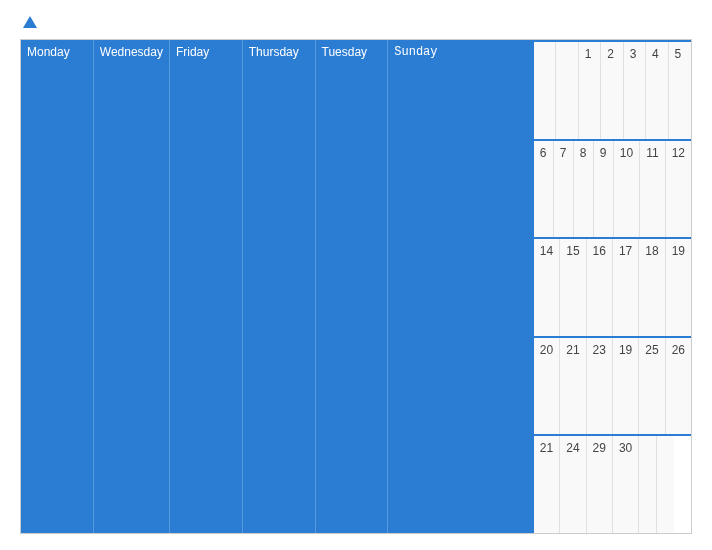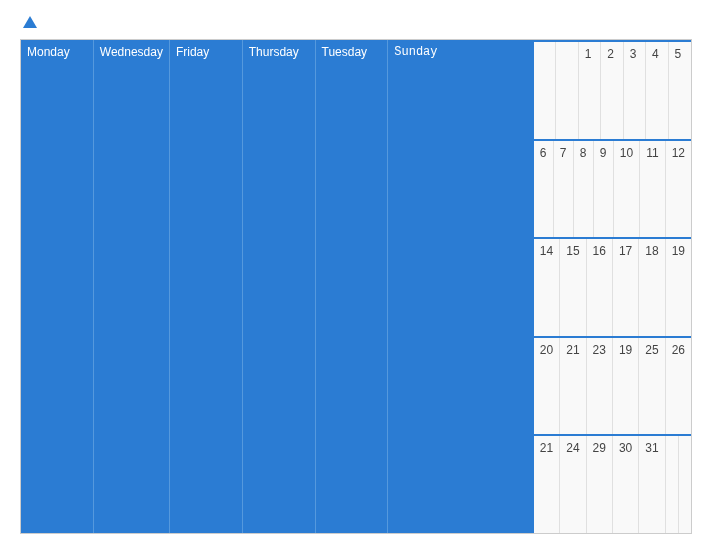--- a/index.html
+++ b/index.html
@@ -176,19 +176,18 @@
           <div class="cal-cell"><span class="day-num">23</span></div>
           <div class="cal-cell"><span class="day-num">19</span></div>
           <div class="cal-cell"><span class="day-num">25</span></div>
           <div class="cal-cell"><span class="day-num">26</span></div>
         </div>
         <div class="cal-row">
           <div class="cal-cell"><span class="day-num">21</span></div>
           <div class="cal-cell"><span class="day-num">24</span></div>
           <div class="cal-cell"><span class="day-num">29</span></div>
           <div class="cal-cell"><span class="day-num">30</span></div>
-          <div class="cal-cell"><span class="day-num">31</span></div>
           <div class="cal-cell empty"></div>
           <div class="cal-cell empty"></div>
         </div>
       </div>
   </div>
 </div>
 
 </body></html>

